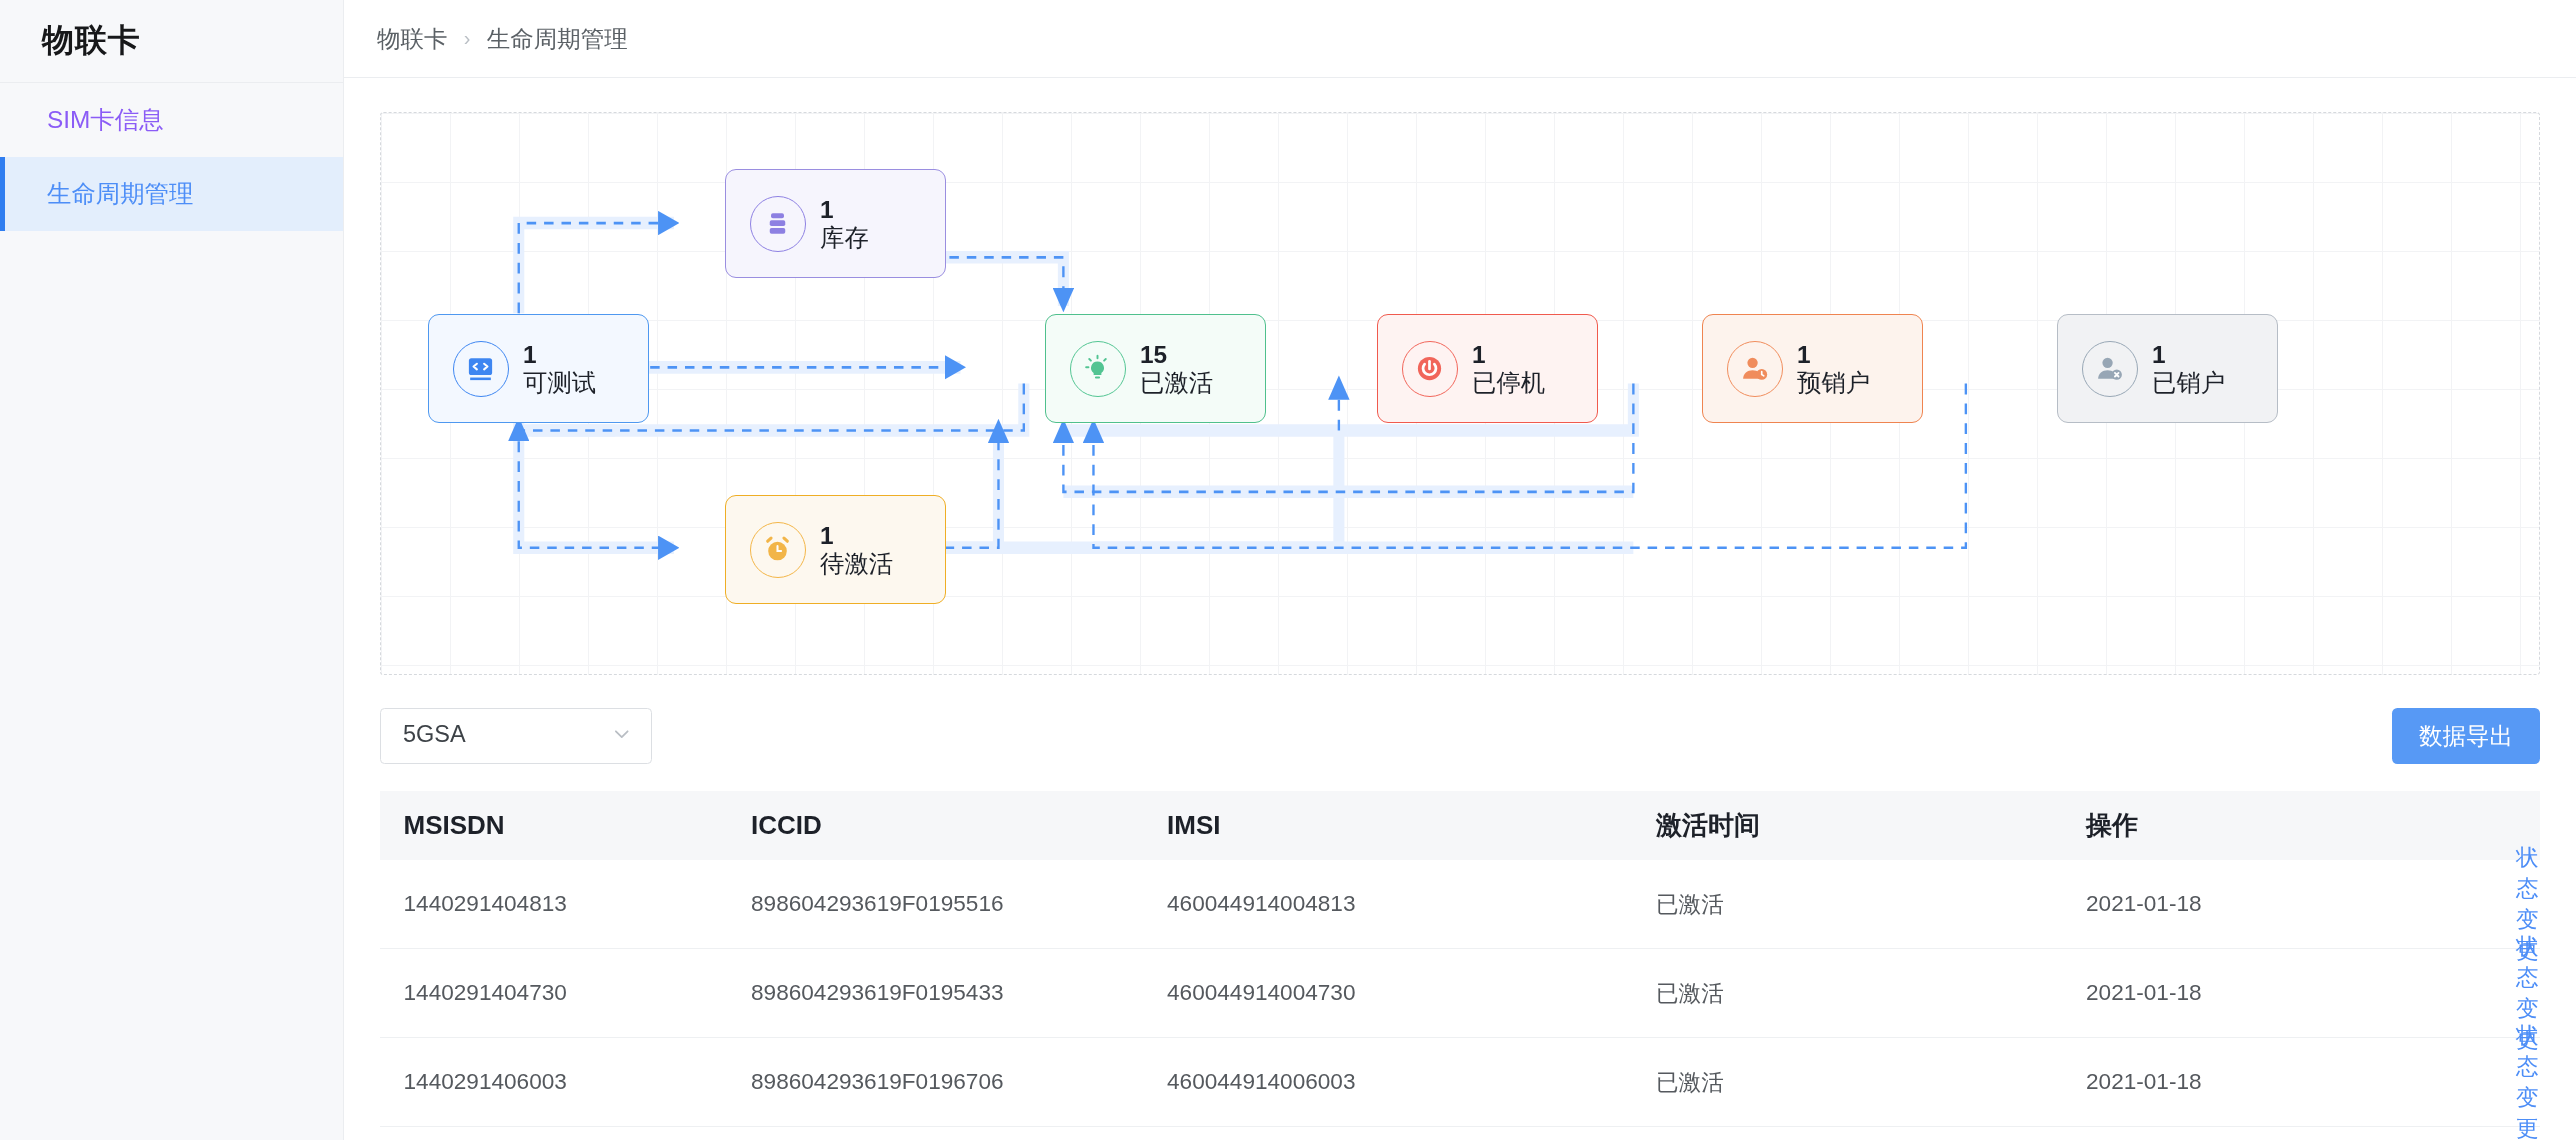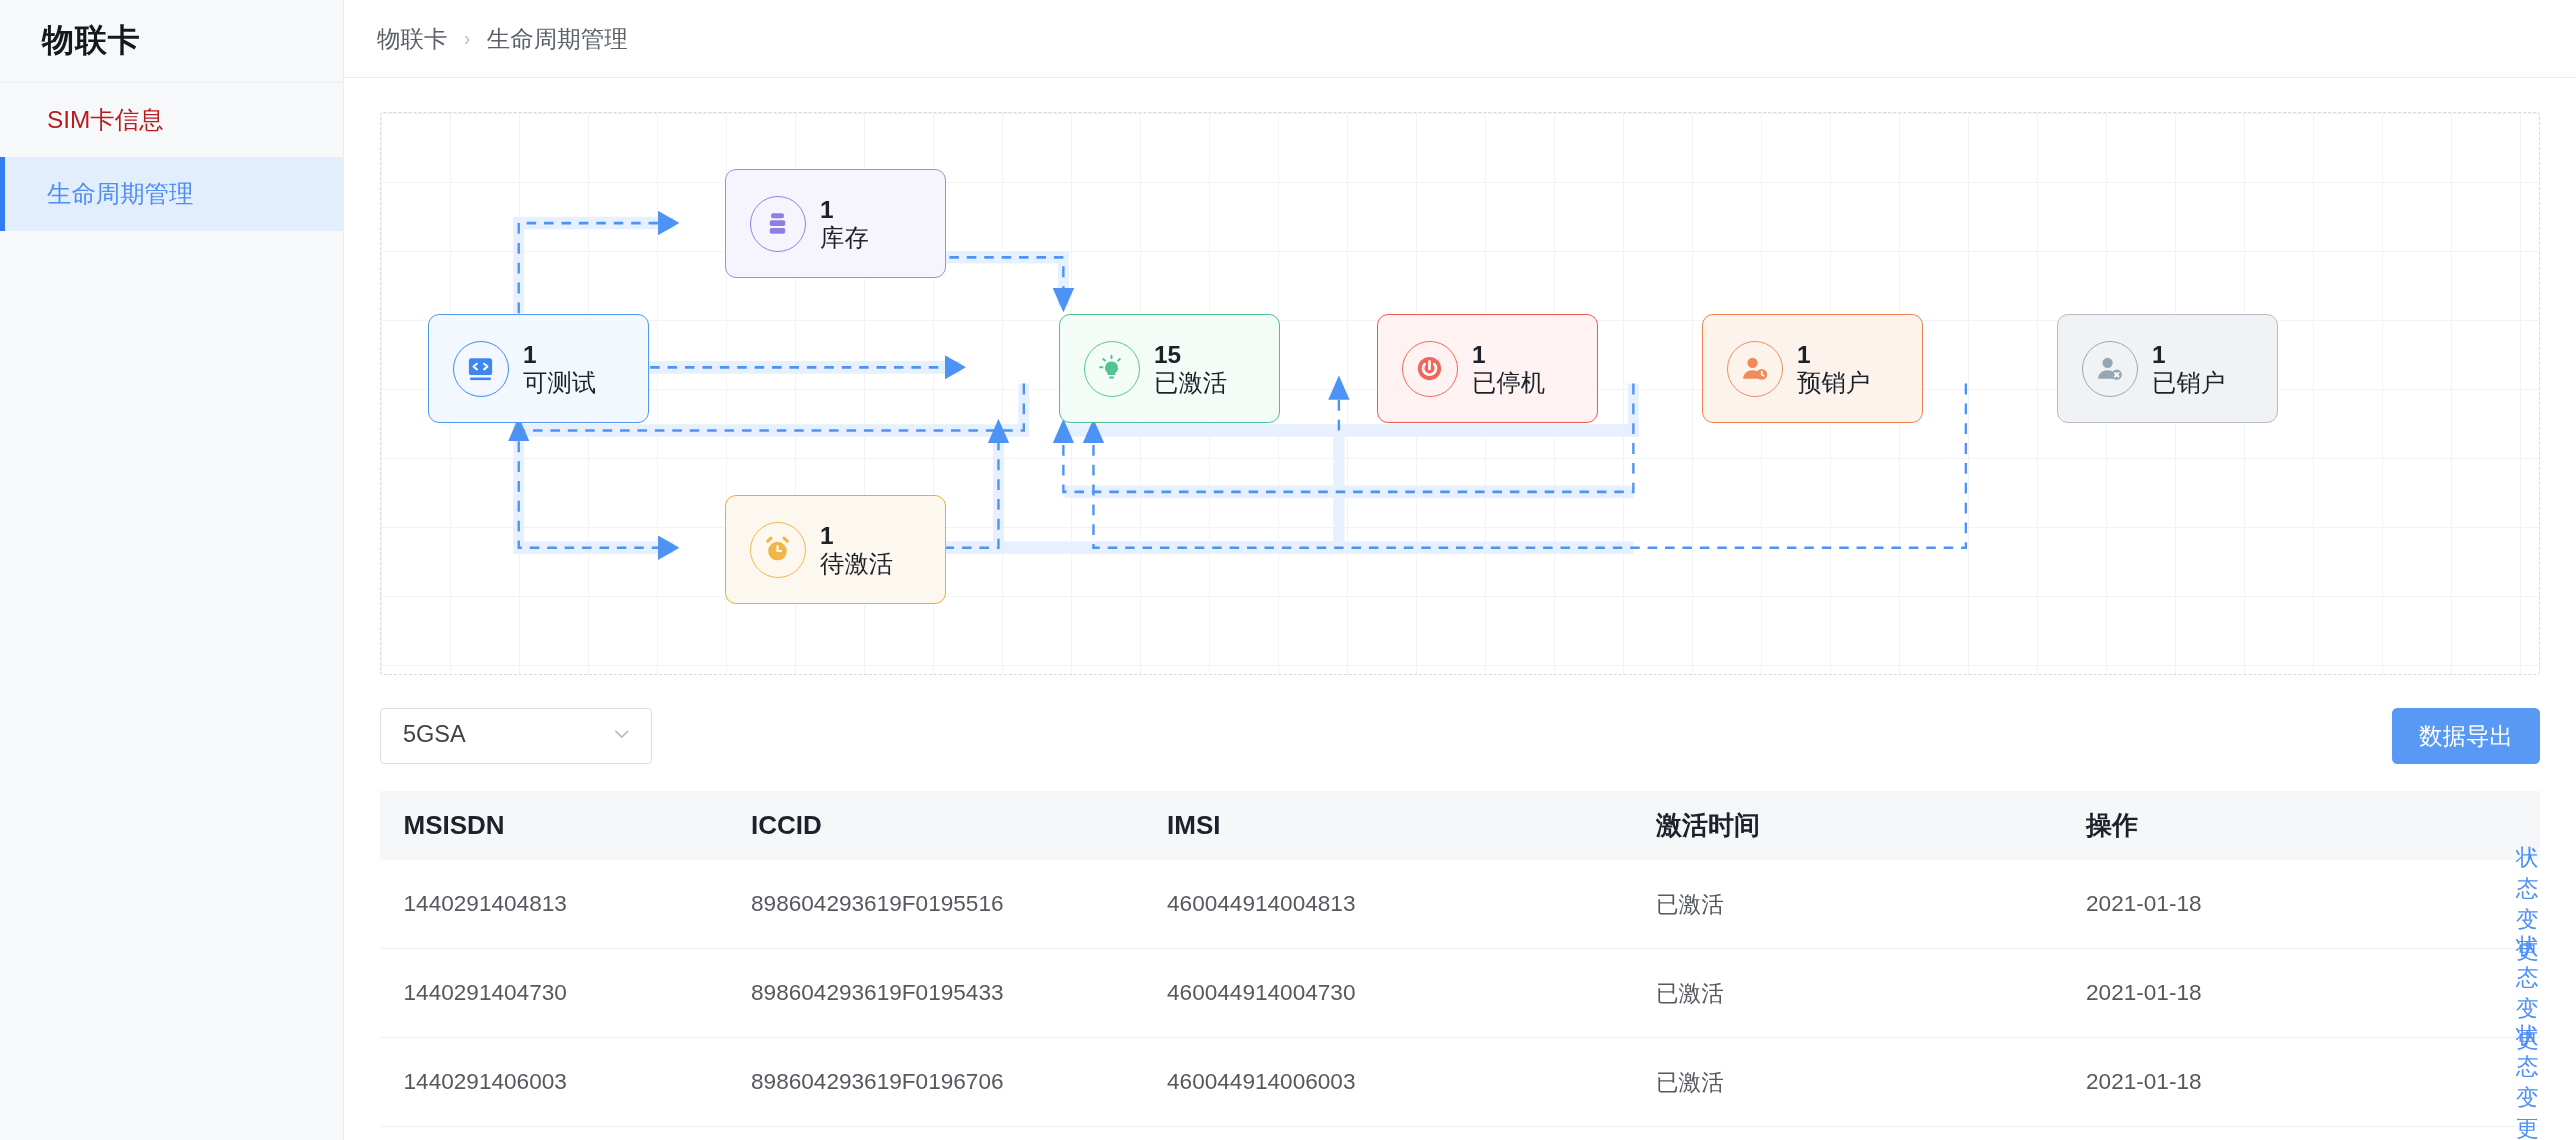--- a/index.html
+++ b/index.html
@@ -20,21 +20,21 @@
   .brand {
     height: 83px; display: flex; align-items: center;
     padding-left: 42px;
     font-size: 32px; font-weight: bold; color: #17181a;
     border-bottom: 0.9px solid #ebedf0;
     letter-spacing: 0.9px;
   }
   .nav-item {
     height: 74px; display: flex; align-items: center;
     padding-left: 42px;
-    font-size: 24.4px; color: #b91c1c;
+    font-size: 24.4px; color: #8b5cf6;
     border-left: 5.4px solid transparent;
     cursor: pointer;
   }
   .nav-item.active {
     background: #e3eefc;
     color: #4d8ef7;
     border-left: 5.4px solid #2f7df0;
   }
 
   
@@ -81,21 +81,21 @@
     opacity: .92;
   }
   .node .ring svg { width: 31px; height: 31px; display: block; }
   .node .txt { display: flex; flex-direction: column; line-height: 1.12; }
   .node .cnt { font-size: 24.4px; font-weight: bold; color: #1d2129; }
   .node .lbl { font-size: 24.4px; color: #1d2129; }
 
   
   .n-stock   { left: 344px;  top: 56px;  background:#f6f5fd; border:1.8px solid #9a8ee0; color:#8577e0; }
   .n-test    { left: 47px;   top: 201px; background:#f3f8ff; border:1.8px solid #4e98f0; color:#2f7df0; }
-  .n-active  { left: 678px;  top: 201px; background:#f4fcf8; border:1.8px solid #4fc08d; color:#45c08a; }
+  .n-active  { left: 664px;  top: 201px; background:#f4fcf8; border:1.8px solid #4fc08d; color:#45c08a; }
   .n-stopped { left: 996px; top: 201px; background:#fef3f2; border:1.8px solid #f05a4e; color:#f05a4e; }
   .n-presale { left: 1321px; top: 201px; background:#fdf3ed; border:1.8px solid #ef8450; color:#ef8450; }
   .n-closed  { left: 1676px; top: 201px; background:#f1f2f4; border:1.8px solid #b6bdc6; color:#90a0b0; }
   .n-pending { left: 344px;  top: 382px; background:#fdf8ef; border:1.8px solid #efae25; color:#f2b03a; }
 
   
   .toolbar {
     display: flex; align-items: center; justify-content: space-between;
     padding: 33px 36px 0 36px;
   }

